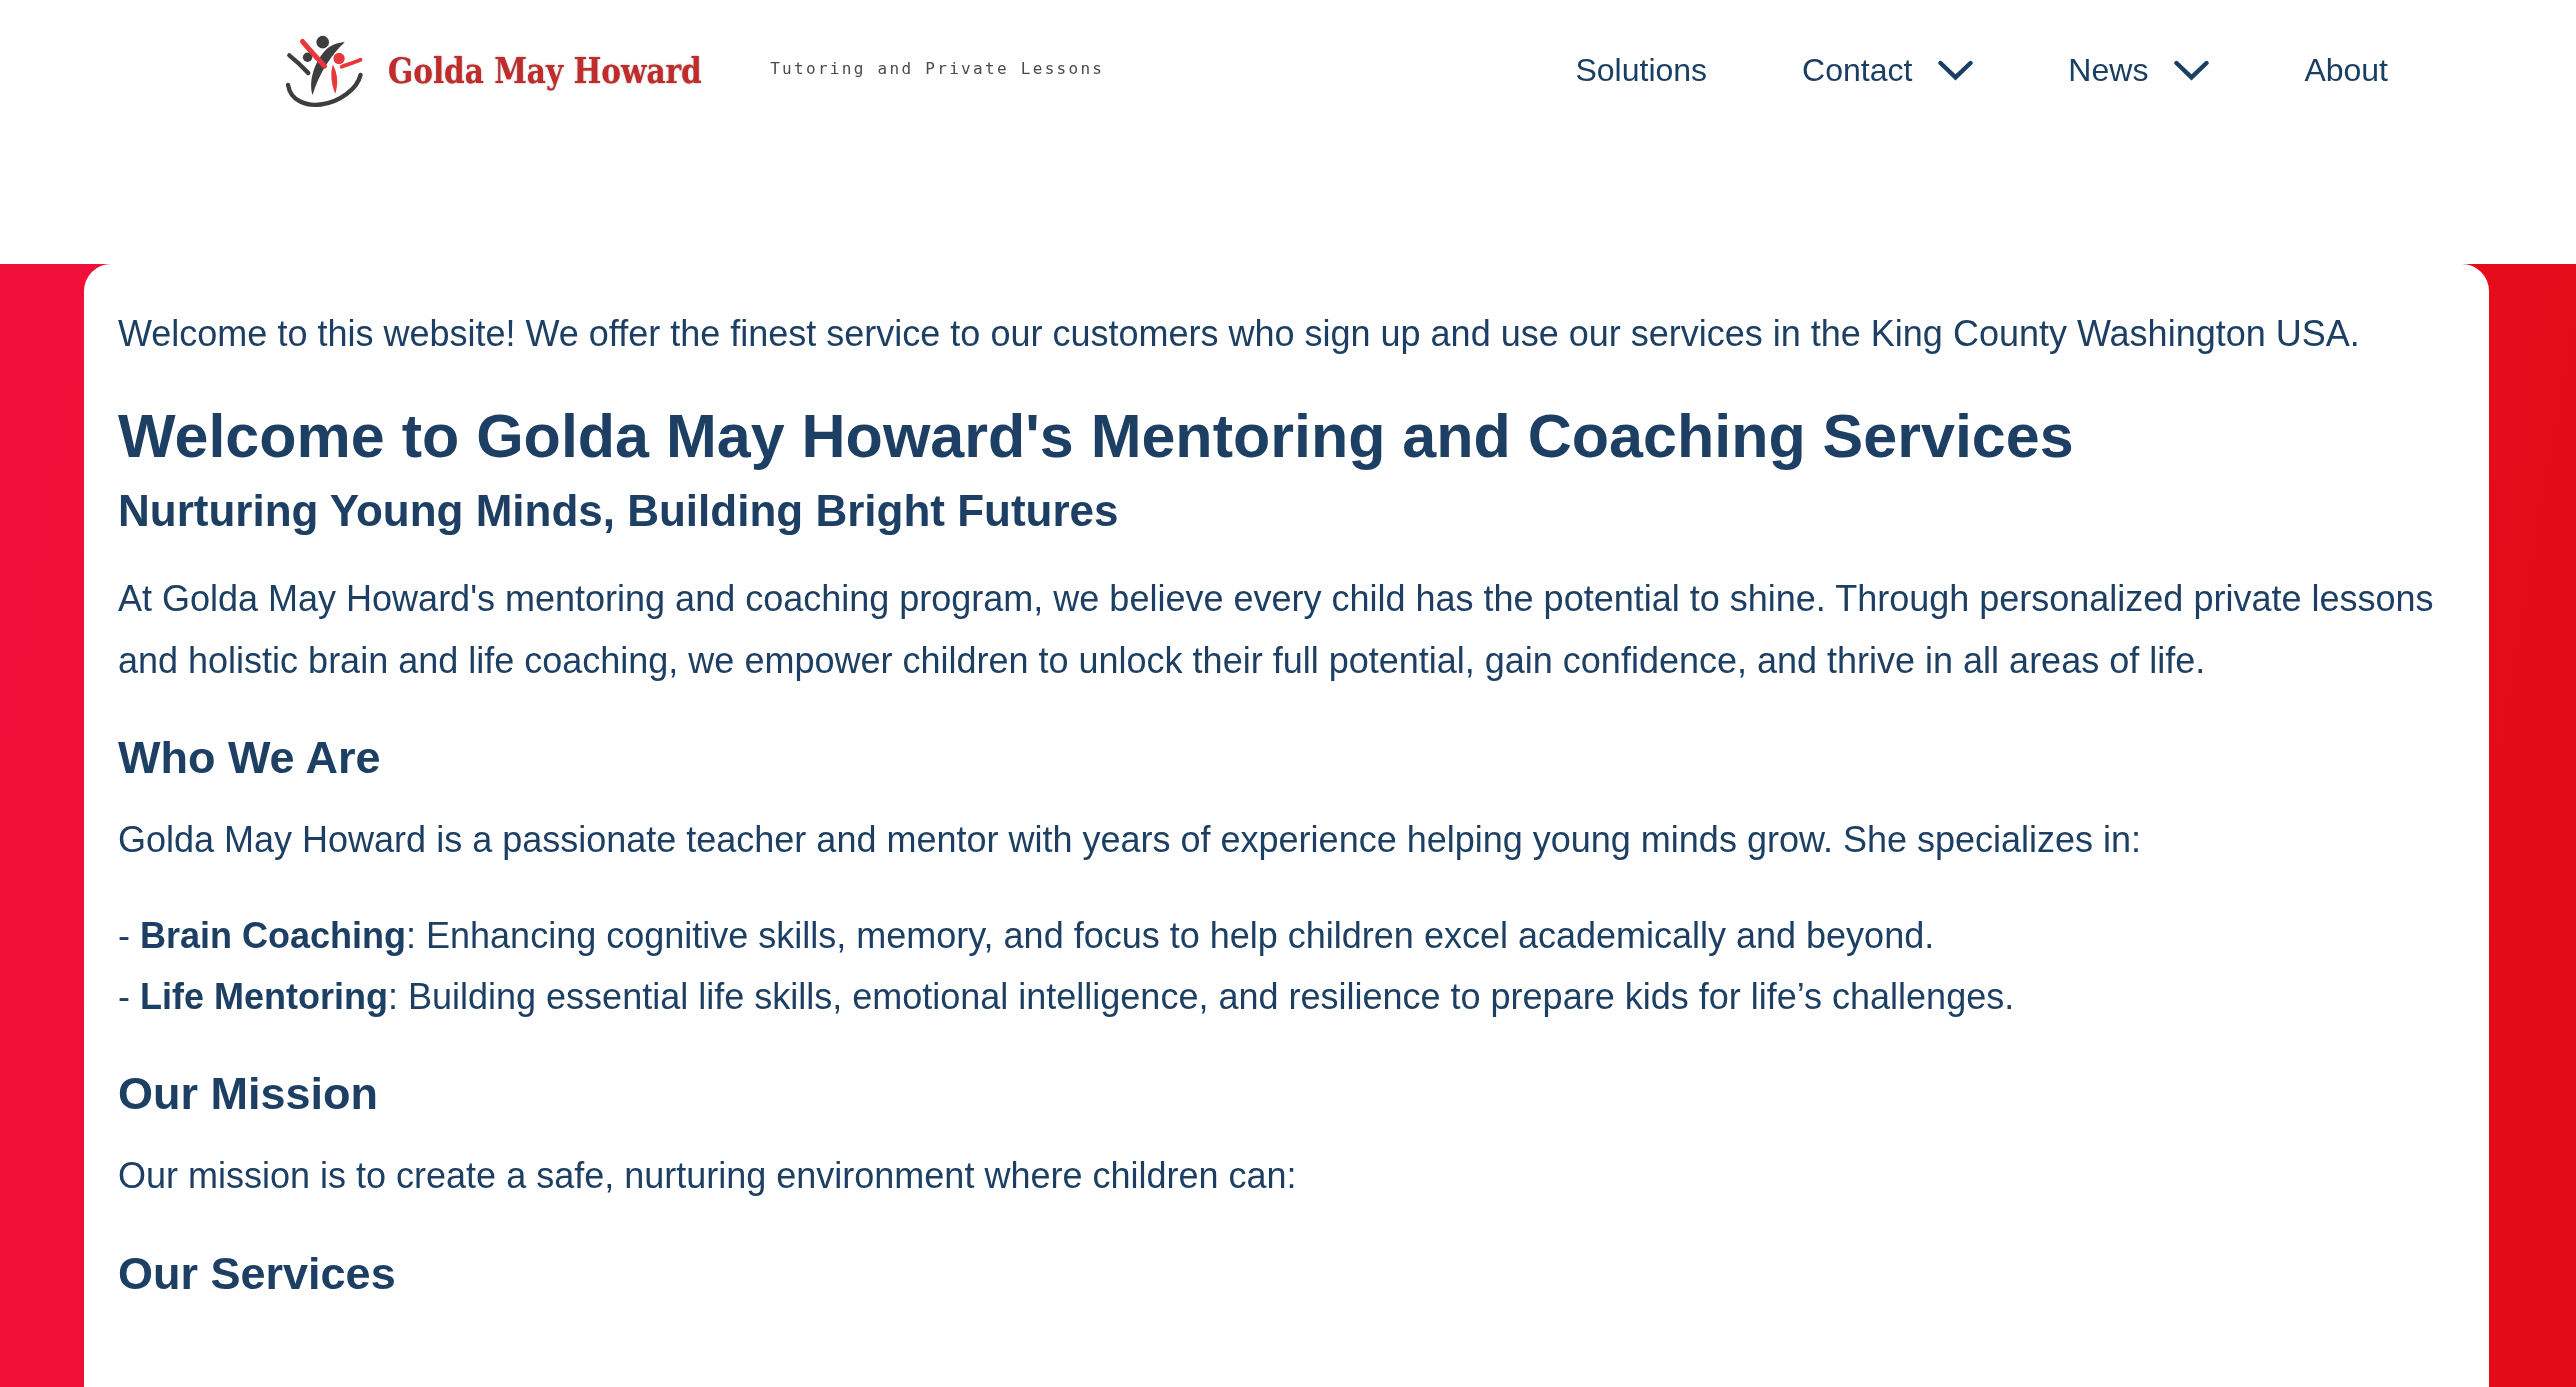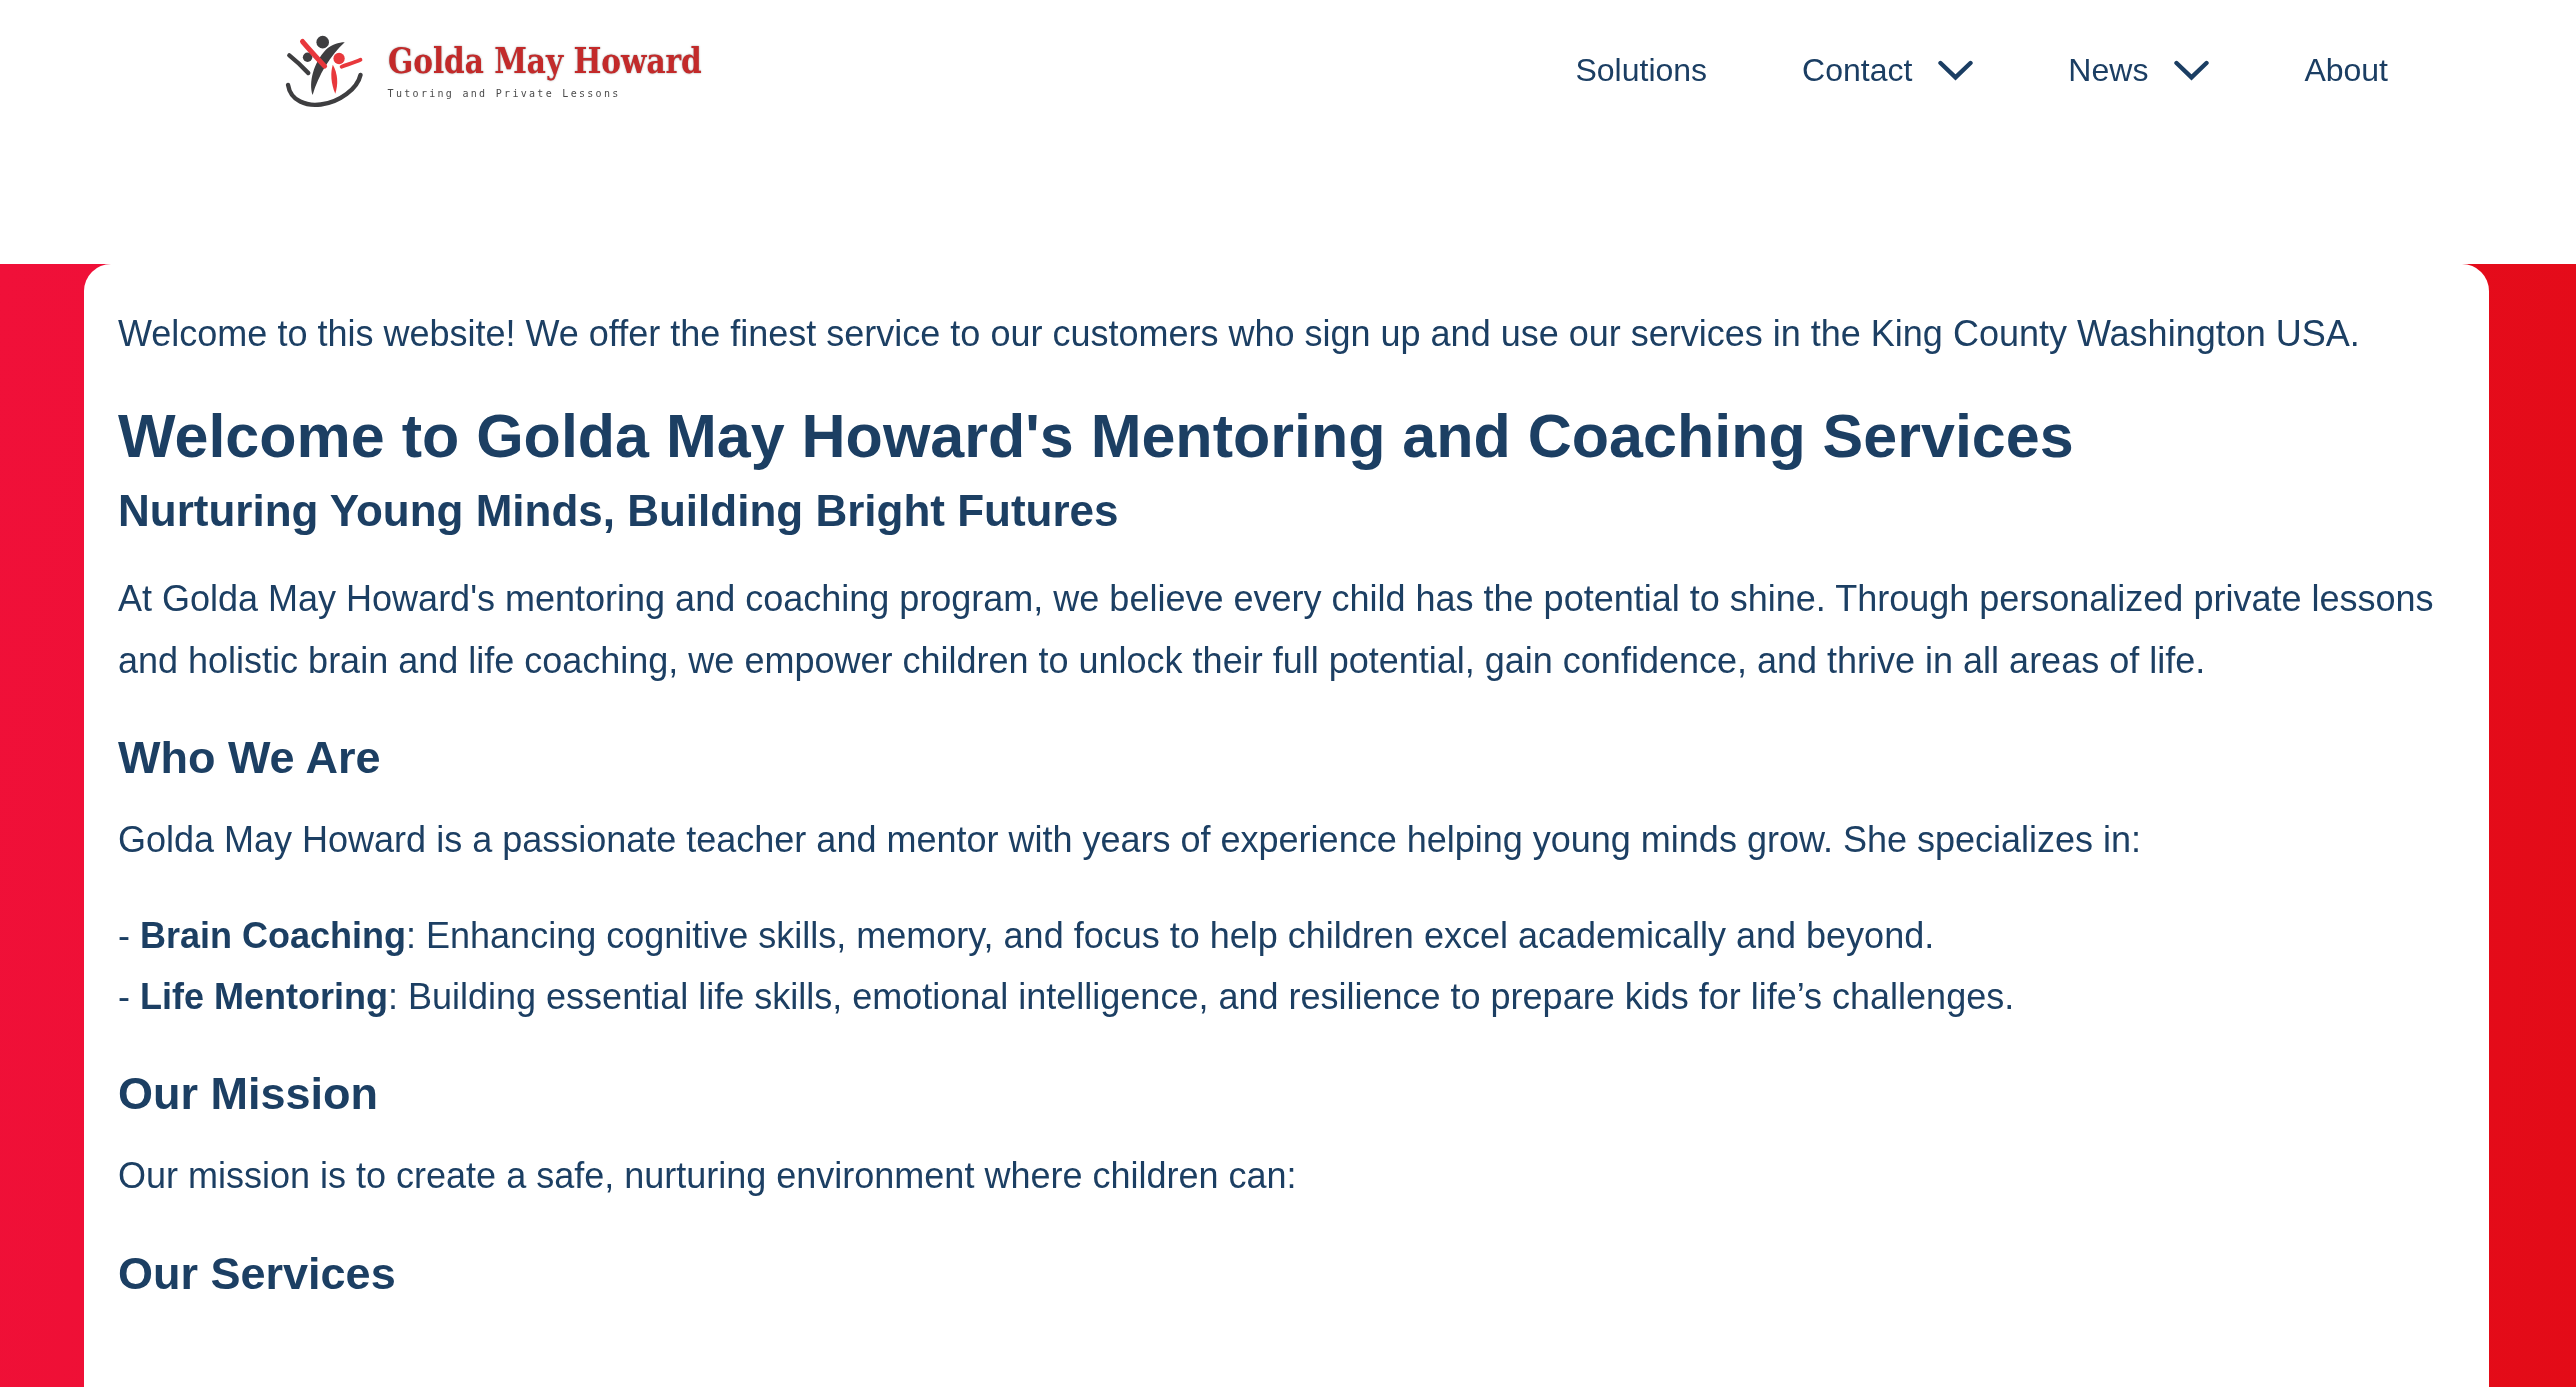--- a/index.html
+++ b/index.html
@@ -9,29 +9,29 @@
     background:#ffffff;
   }
   
   .site-header{
     height:141px;background:#ffffff;
     display:flex;align-items:center;justify-content:space-between;
     padding:0 188px 0 278px;box-sizing:border-box;
   }
   .logo{display:flex;align-items:center;gap:24.6px;text-decoration:none;cursor:pointer;}
   .logo-icon{width:85px;height:97px;flex:0 0 auto;}
-  .logo-text{display:flex;flex-direction:column;align-items:flex-start;}
+  .logo-text{display:flex;align-items:flex-start;}
   .logo-title{
     font-family:"DejaVu Serif",serif;font-weight:bold;font-size:36px;line-height:1.05;
     color:#c32a2a;letter-spacing:0px;white-space:nowrap;
     text-shadow:0 0 1.9px rgba(120,120,120,.85);
     transform:scaleX(.82);transform-origin:left center;
   }
   .logo-subtitle{
-    font-family:"DejaVu Sans Mono",monospace;font-size:10px;color:#4b4b4b;
+    font-family:"DejaVu Sans Mono",monospace;font-size:16px;color:#4b4b4b;
     letter-spacing:2.3px;margin-top:7.8px;white-space:nowrap;text-align:right;
   }
   .main-nav{display:flex;align-items:center;gap:95px;}
   .nav-item{
     display:flex;align-items:center;gap:26px;
     color:#1b3e63;font-size:32px;text-decoration:none;cursor:pointer;white-space:nowrap;
   }
   .chev{width:35px;height:21px;display:block;}
   
   .hero{

